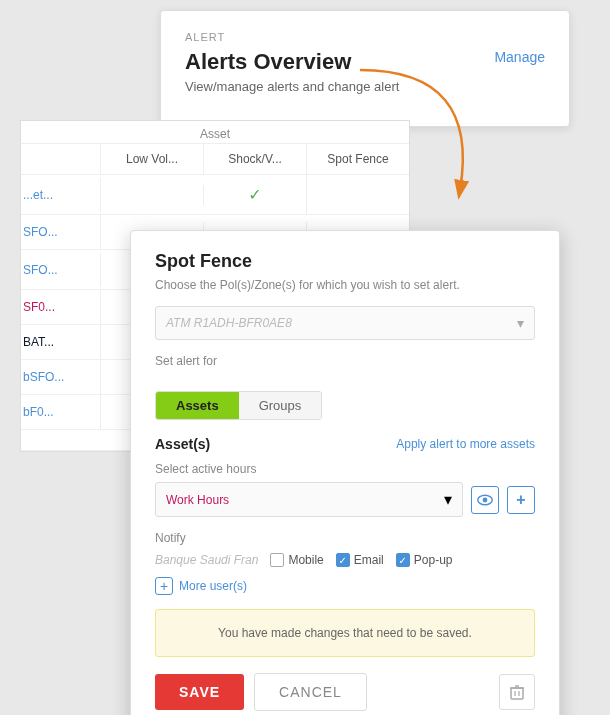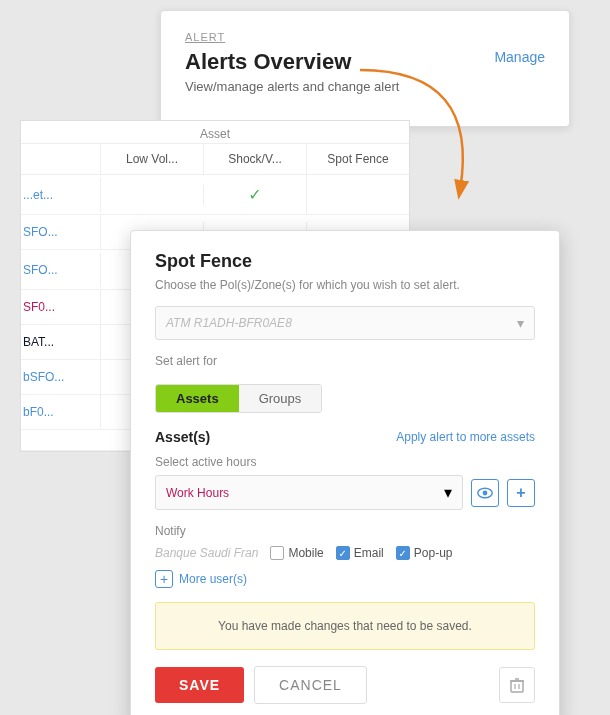--- a/index.html
+++ b/index.html
@@ -25,21 +25,20 @@
       box-shadow: 0 2px 8px rgba(0,0,0,0.1);
       z-index: 1;
     }
 
     .alert-label {
       font-size: 11px;
       color: #999;
       text-transform: uppercase;
       letter-spacing: 1px;
       margin-bottom: 6px;
-      text-decoration: underline;
     }
 
     .alert-title-row {
       display: flex;
       justify-content: space-between;
       align-items: flex-start;
       margin-bottom: 4px;
     }
 
     .alert-title {
@@ -194,21 +193,21 @@
     }
 
     .dropdown-chevron {
       color: #aaa;
       font-size: 14px;
     }
 
     .set-alert-label {
       font-size: 12px;
       color: #888;
-      margin-bottom: 16px;
+      margin-bottom: 23px;
     }
 
     .tab-row {
       display: flex;
       border: 1px solid #ddd;
       border-radius: 3px;
       overflow: hidden;
       margin-bottom: 16px;
       width: fit-content;
     }

